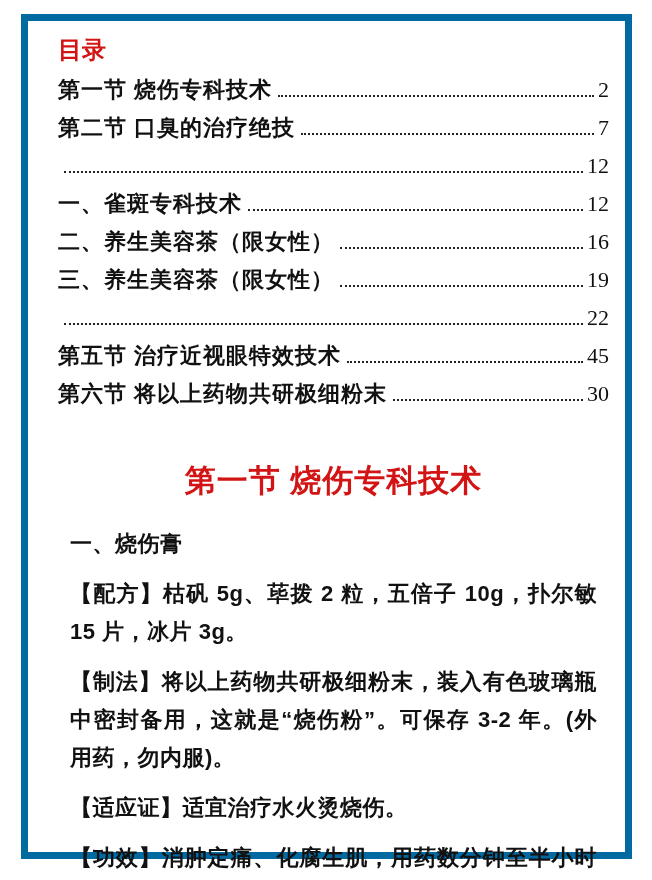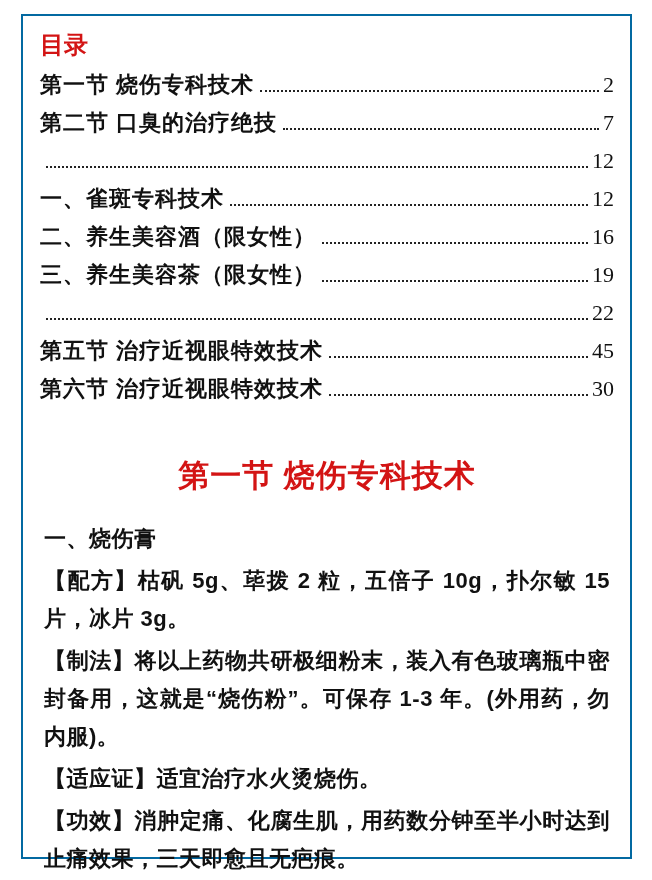--- a/index.html
+++ b/index.html
@@ -14,23 +14,23 @@
     font-family: "Liberation Sans", sans-serif;
     color: #111111;
     overflow: hidden;
   }
   .page-frame {
     position: absolute;
     left: 21px;
     top: 14px;
     width: 611px;
     height: 845px;
-    border: 2px solid #0369a1;
+    border: 7px solid #0369a1;
     box-sizing: border-box;
-    padding: 16px 16px 0 17px;
+    padding: 16px 16px 0 30px;
     background: #ffffff;
   }
   .toc-title {
     color: #d31414;
     font-weight: bold;
     font-size: 24px;
     line-height: 26px;
     margin: 0 0 8px 0;
   }
   .toc-list {
@@ -68,21 +68,21 @@
     margin: 50px 0 26px 0;
     line-height: 36px;
     letter-spacing: 1px;
   }
   .body-text {
     font-size: 22px;
     font-weight: bold;
     line-height: 38px;
   }
   .body-text p {
-    margin: 4px;
+    margin: 12px;
     text-align: justify;
     letter-spacing: 0.5px;
   }
 </style>
 </head>
 <body>
 
 <div class="page-frame">
 
   <div class="toc-title">目录</div>
@@ -106,21 +106,21 @@
         <span class="toc-page">12</span>
       </div>
 
       <div class="toc-row">
         <span class="toc-label">一、雀斑专科技术</span>
         <span class="toc-leader"></span>
         <span class="toc-page">12</span>
       </div>
 
       <div class="toc-row">
-        <span class="toc-label">二、养生美容酒（限女性）</span>
+        <span class="toc-label">二、养生美容茶（限女性）</span>
         <span class="toc-leader"></span>
         <span class="toc-page">16</span>
       </div>
 
       <div class="toc-row">
         <span class="toc-label">三、养生美容茶（限女性）</span>
         <span class="toc-leader"></span>
         <span class="toc-page">19</span>
       </div>
 
@@ -129,35 +129,35 @@
         <span class="toc-page">22</span>
       </div>
 
       <div class="toc-row">
         <span class="toc-label">第五节 治疗近视眼特效技术</span>
         <span class="toc-leader"></span>
         <span class="toc-page">45</span>
       </div>
 
       <div class="toc-row">
-        <span class="toc-label">第六节 治疗近视眼特效技术</span>
+        <span class="toc-label">第六节 将以上药物共研极细粉末</span>
         <span class="toc-leader"></span>
         <span class="toc-page">30</span>
       </div>
     </div>
 
   <div class="section-heading">第一节 烧伤专科技术</div>
 
   <div class="body-text">
 
       <p>一、烧伤膏</p>
 
       <p>【配方】枯矾 5g、荜拨 2 粒，五倍子 10g，扑尔敏 15 片，冰片 3g。</p>
 
-      <p>【制法】将以上药物共研极细粉末，装入有色玻璃瓶中密封备用，这就是“烧伤粉”。可保存 1-3 年。(外用药，勿内服)。</p>
+      <p>【制法】将以上药物共研极细粉末，装入有色玻璃瓶中密封备用，这就是“烧伤粉”。可保存 3-2 年。(外用药，勿内服)。</p>
 
       <p>【适应证】适宜治疗水火烫烧伤。</p>
 
       <p>【功效】消肿定痛、化腐生肌，用药数分钟至半小时达到止痛效果，三天即愈且无疤痕。</p>
 
       <p>【用法】用中药黄连 50g 放入 75%酒精 200ml 中浸泡半月以上</p>
     </div>
 
 </div>
 

